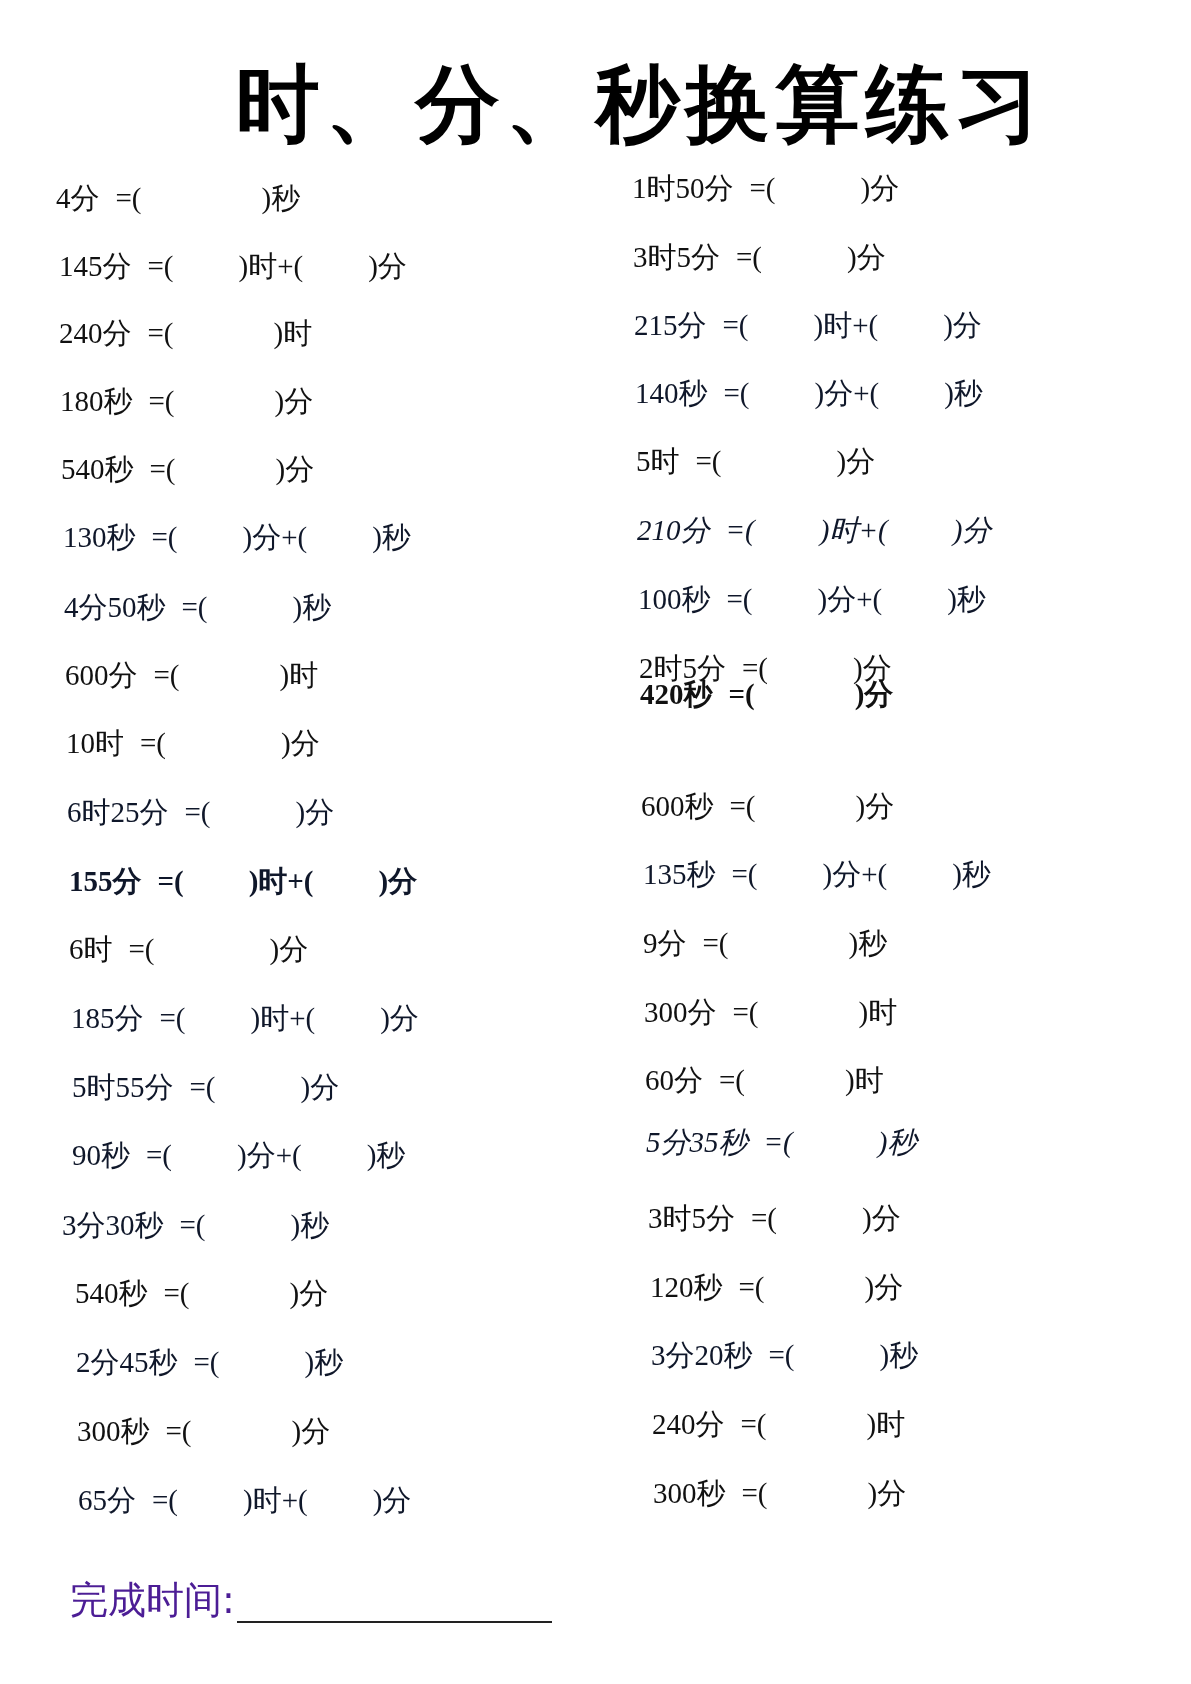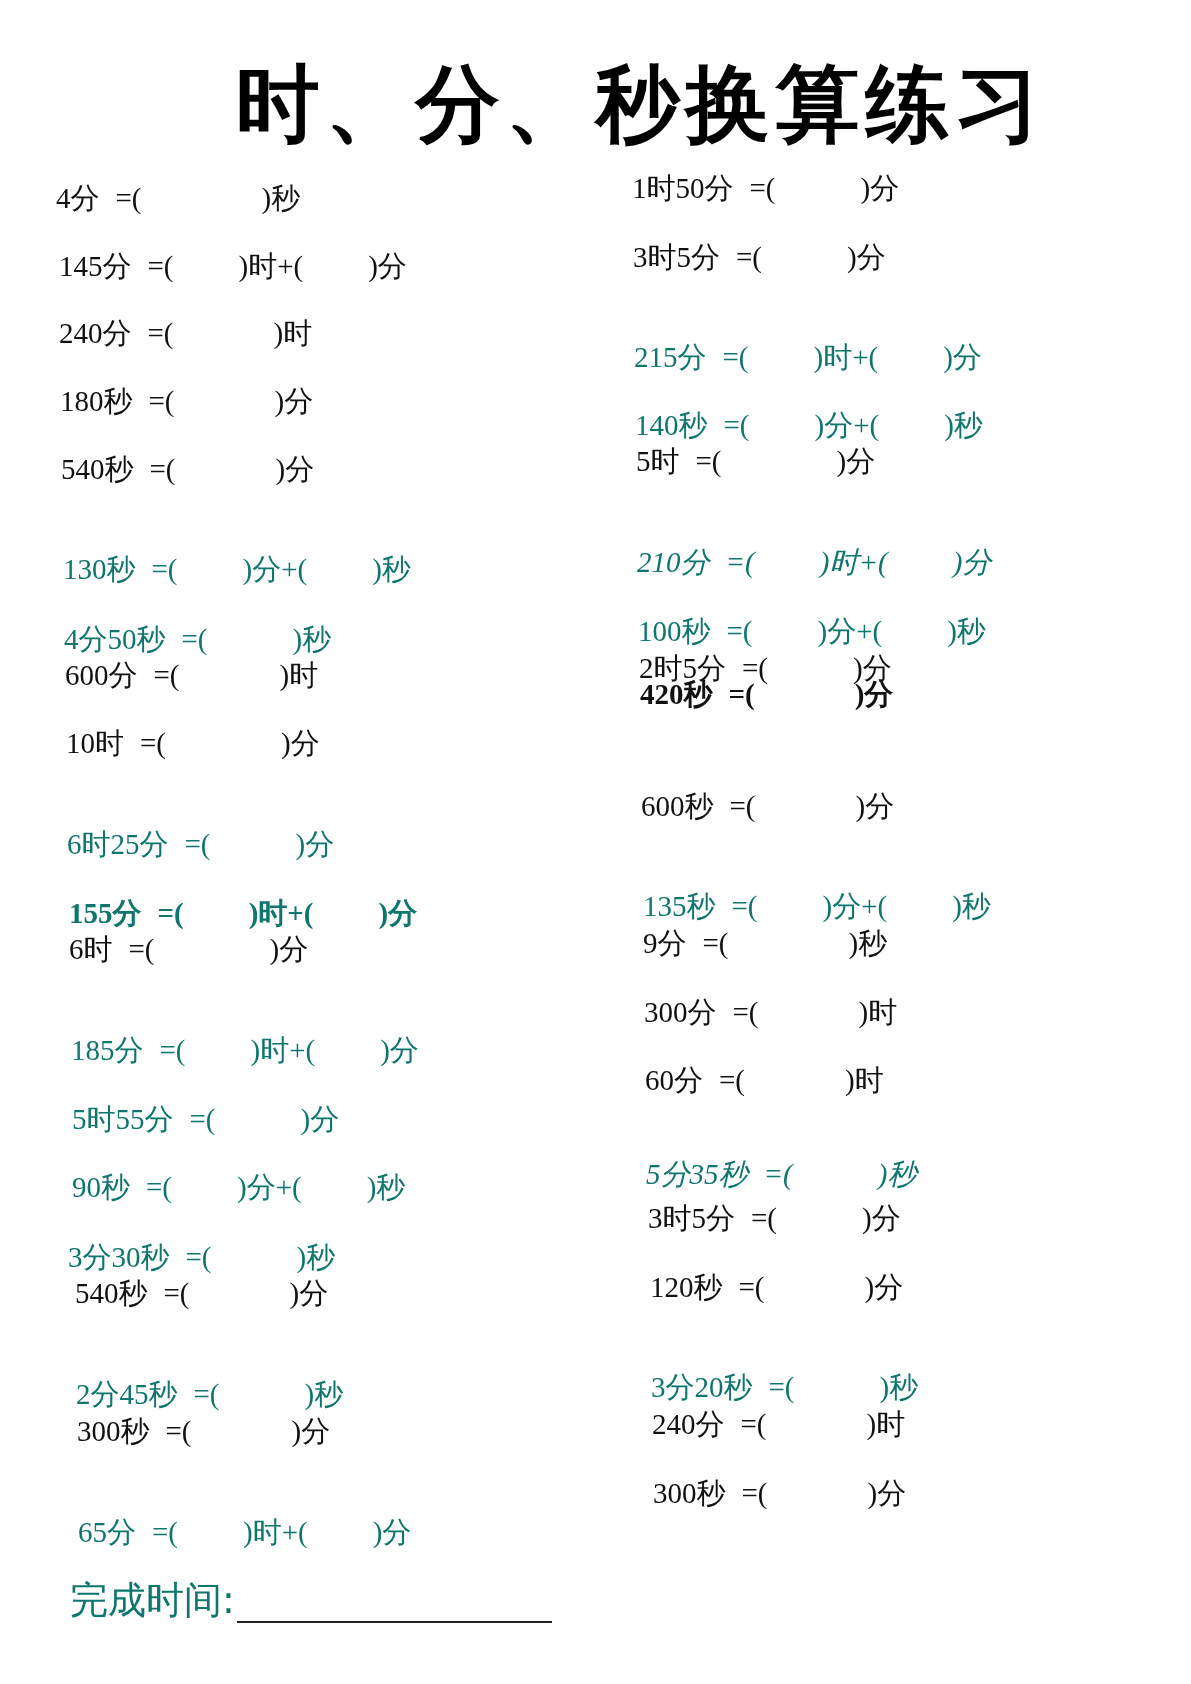--- a/index.html
+++ b/index.html
@@ -3,26 +3,26 @@
   <meta charset="utf-8">
   <style>
     html, body { margin: 0; padding: 0; background: #ffffff; }
     body { width: 1191px; height: 1684px; position: relative; overflow: hidden;
            font-family: "Liberation Serif", "DejaVu Serif", serif; color: #111; }
     .title { position: absolute; left: 0; top: 48px; width: 1191px; text-align: center;
              font-family: "DejaVu Sans", "Liberation Sans", sans-serif; font-weight: bold;
              font-size: 84px; letter-spacing: 6px; color: #000; padding-left: 90px; box-sizing: border-box; }
     .col { position: absolute; top: 0; }
     .row { position: absolute; white-space: nowrap; font-size: 29px; line-height: 36px; }
-    .row.light { color: #0f766e; margin-top: 32px; }
+    .row.light { color: #0f172a; }
     .row .q { display: inline-block; }
     .row .eq { display: inline-block; margin-left: 16px; }
     .row .blank { display: inline-block; border: none; background: transparent; }
     .row .unit { display: inline-block; }
-    .footer { position: absolute; left: 70px; top: 1577px; font-size: 38px; line-height: 46px; color: #0f766e;
+    .footer { position: absolute; left: 70px; top: 1577px; font-size: 38px; line-height: 46px; color: #4c1d95;
               font-family: "DejaVu Sans", "Liberation Sans", sans-serif; }
     .footer .line { display: inline-block; width: 315px; border-bottom: 2px solid #222; height: 36px; vertical-align: bottom; margin-left: 2px; }
   </style>
 </head>
 <body>
 
 <div class="title">时、分、秒换算练习</div>
 
 <div id="left-col" class="col">
     <div class="row" style="top: 180px; left: 56px;"><span class="q">4分</span><span class="eq">=(</span><span class="blank" style="width: 120px;"></span><span class="unit">)秒</span></div>
@@ -33,21 +33,21 @@
     <div class="row light" style="top: 519px; left: 63px;"><span class="q">130秒</span><span class="eq">=(</span><span class="blank" style="width: 65px;"></span><span class="unit">)分+(</span><span class="blank" style="width: 65px;"></span><span class="unit">)秒</span></div>
     <div class="row light" style="top: 589px; left: 64px;"><span class="q">4分50秒</span><span class="eq">=(</span><span class="blank" style="width: 85px;"></span><span class="unit">)秒</span></div>
     <div class="row" style="top: 657px; left: 65px;"><span class="q">600分</span><span class="eq">=(</span><span class="blank" style="width: 100px;"></span><span class="unit">)时</span></div>
     <div class="row" style="top: 725px; left: 66px;"><span class="q">10时</span><span class="eq">=(</span><span class="blank" style="width: 115px;"></span><span class="unit">)分</span></div>
     <div class="row light" style="top: 794px; left: 67px;"><span class="q">6时25分</span><span class="eq">=(</span><span class="blank" style="width: 85px;"></span><span class="unit">)分</span></div>
     <div class="row light" style="top: 863px; left: 69px; font-weight: bold;"><span class="q">155分</span><span class="eq">=(</span><span class="blank" style="width: 65px;"></span><span class="unit">)时+(</span><span class="blank" style="width: 65px;"></span><span class="unit">)分</span></div>
     <div class="row" style="top: 931px; left: 69px;"><span class="q">6时</span><span class="eq">=(</span><span class="blank" style="width: 115px;"></span><span class="unit">)分</span></div>
     <div class="row light" style="top: 1000px; left: 71px;"><span class="q">185分</span><span class="eq">=(</span><span class="blank" style="width: 65px;"></span><span class="unit">)时+(</span><span class="blank" style="width: 65px;"></span><span class="unit">)分</span></div>
     <div class="row light" style="top: 1069px; left: 72px;"><span class="q">5时55分</span><span class="eq">=(</span><span class="blank" style="width: 85px;"></span><span class="unit">)分</span></div>
     <div class="row light" style="top: 1137px; left: 72px;"><span class="q">90秒</span><span class="eq">=(</span><span class="blank" style="width: 65px;"></span><span class="unit">)分+(</span><span class="blank" style="width: 65px;"></span><span class="unit">)秒</span></div>
-    <div class="row light" style="top: 1207px; left: 68px;"><span class="q">3分30秒</span><span class="eq">=(</span><span class="blank" style="width: 85px;"></span><span class="unit">)秒</span></div>
+    <div class="row light" style="top: 1207px; left: 62px;"><span class="q">3分30秒</span><span class="eq">=(</span><span class="blank" style="width: 85px;"></span><span class="unit">)秒</span></div>
     <div class="row" style="top: 1275px; left: 75px;"><span class="q">540秒</span><span class="eq">=(</span><span class="blank" style="width: 100px;"></span><span class="unit">)分</span></div>
     <div class="row light" style="top: 1344px; left: 76px;"><span class="q">2分45秒</span><span class="eq">=(</span><span class="blank" style="width: 85px;"></span><span class="unit">)秒</span></div>
     <div class="row" style="top: 1413px; left: 77px;"><span class="q">300秒</span><span class="eq">=(</span><span class="blank" style="width: 100px;"></span><span class="unit">)分</span></div>
     <div class="row light" style="top: 1482px; left: 78px;"><span class="q">65分</span><span class="eq">=(</span><span class="blank" style="width: 65px;"></span><span class="unit">)时+(</span><span class="blank" style="width: 65px;"></span><span class="unit">)分</span></div>
   </div>
 <div id="right-col" class="col">
     <div class="row" style="top: 170px; left: 632px;"><span class="q">1时50分</span><span class="eq">=(</span><span class="blank" style="width: 85px;"></span><span class="unit">)分</span></div>
     <div class="row" style="top: 239px; left: 633px;"><span class="q">3时5分</span><span class="eq">=(</span><span class="blank" style="width: 85px;"></span><span class="unit">)分</span></div>
     <div class="row light" style="top: 307px; left: 634px;"><span class="q">215分</span><span class="eq">=(</span><span class="blank" style="width: 65px;"></span><span class="unit">)时+(</span><span class="blank" style="width: 65px;"></span><span class="unit">)分</span></div>
     <div class="row light" style="top: 375px; left: 635px;"><span class="q">140秒</span><span class="eq">=(</span><span class="blank" style="width: 65px;"></span><span class="unit">)分+(</span><span class="blank" style="width: 65px;"></span><span class="unit">)秒</span></div>

